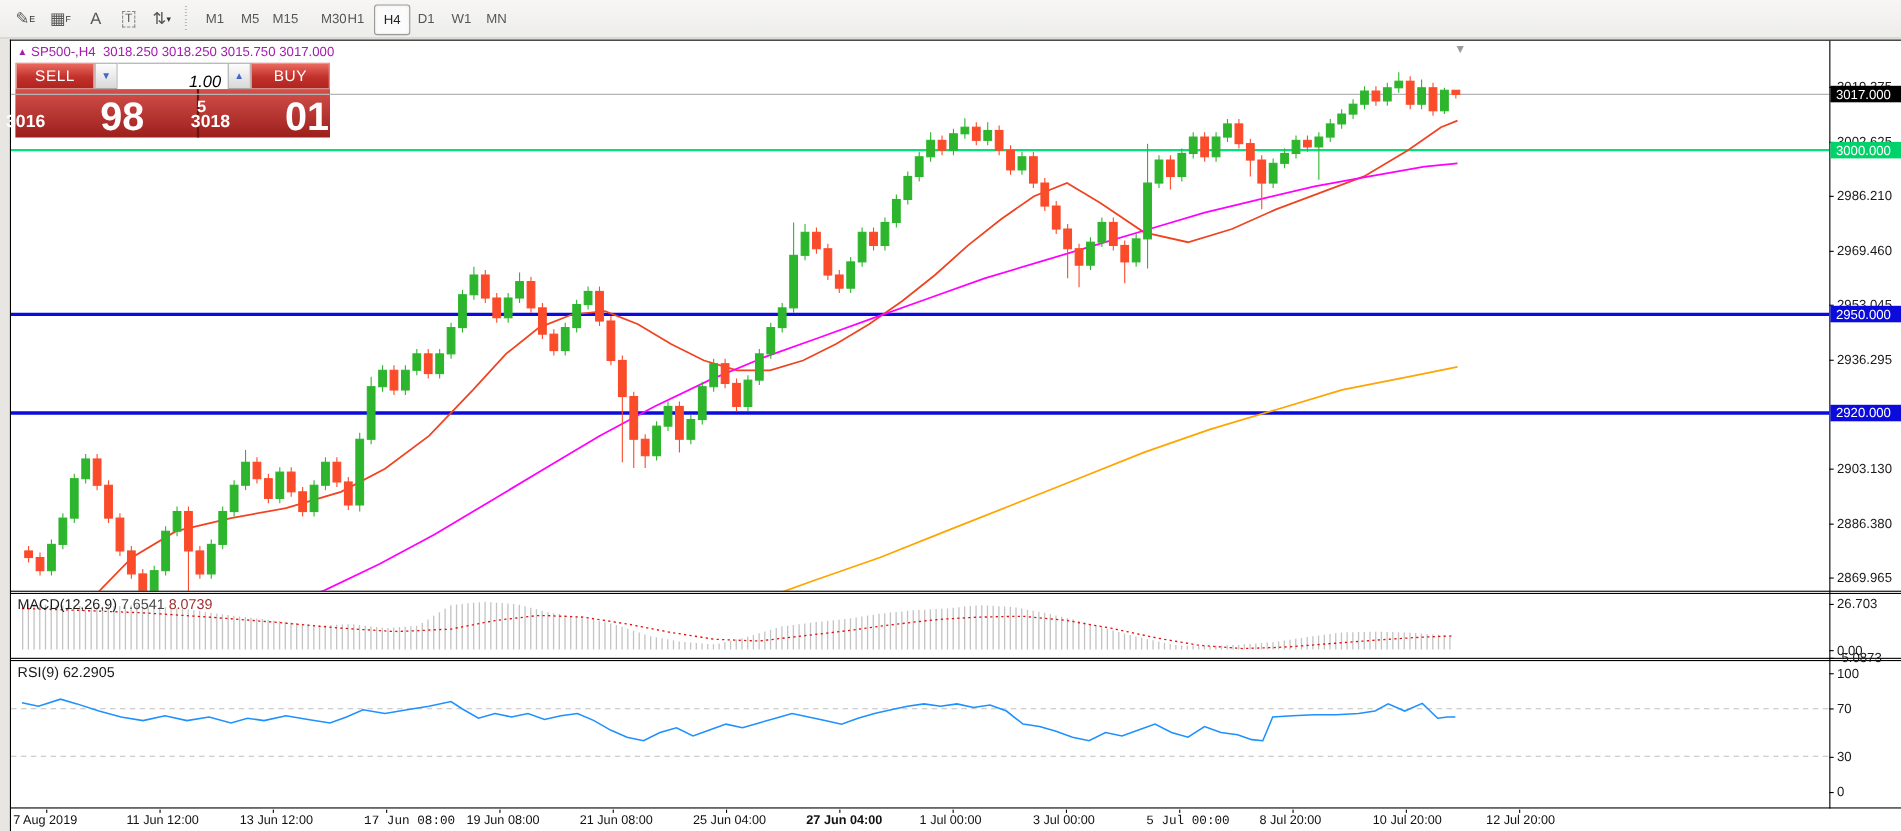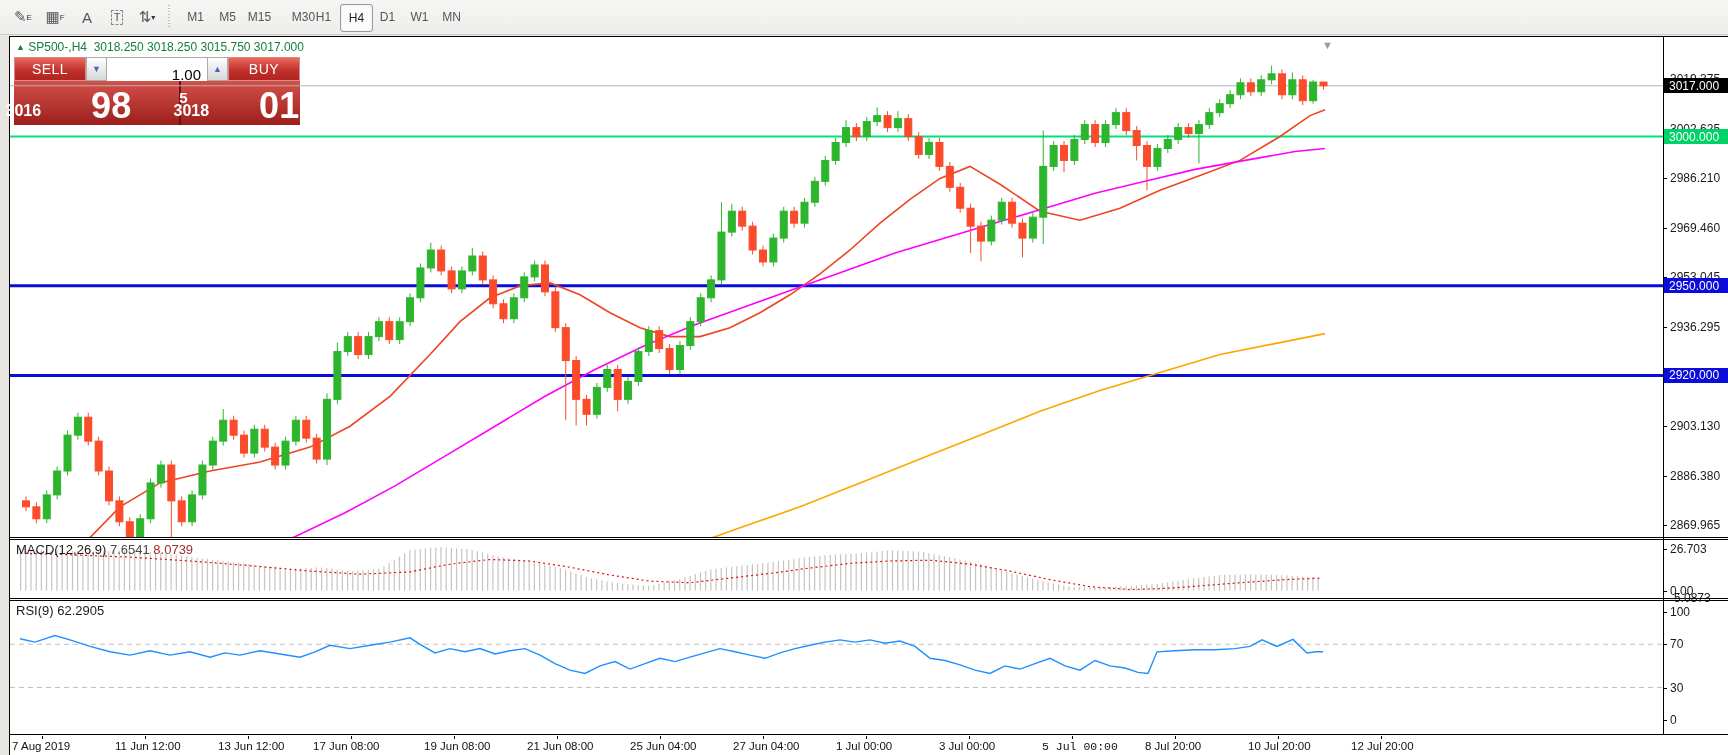--- a/index.html
+++ b/index.html
@@ -23,34 +23,34 @@
   #chart svg{position:absolute;left:0;}
   .sep{position:absolute;left:0;width:1719px;height:1px;background:#000;}
   #vaxis-line{position:absolute;left:1653px;top:0;width:1px;height:698px;background:#000;}
   .axlabel{position:absolute;left:1660px;width:64px;font-size:12px;color:#1a1a1a;white-space:nowrap;}
   .axtick{position:absolute;left:1653px;width:4px;height:1px;background:#000;}
   .badge{position:absolute;left:1654px;width:68px;height:15px;font-size:12px;color:#fff;
     display:flex;align-items:center;padding-left:5px;box-sizing:border-box;white-space:nowrap;}
   .tlabel{position:absolute;top:703px;font-size:11.5px;color:#111;white-space:nowrap;}
   .ttick{position:absolute;top:699px;width:1px;height:3px;background:#000;}
   .panelabel{position:absolute;left:6px;font-size:13px;color:#1a1a1a;white-space:nowrap;}
-  #ohlc-title{position:absolute;left:6px;top:3px;font-size:12px;color:#15803d;white-space:nowrap;}
+  #ohlc-title{position:absolute;left:6px;top:3px;font-size:12px;color:#a21caf;white-space:nowrap;}
   #ohlc-title .arr{font-size:9px;position:relative;top:-1px;}
   #shift-marker{position:absolute;left:1312px;top:2px;color:#9a9a9a;font-size:11px;}
   
   #ocp{position:absolute;left:4px;top:20px;width:286px;height:68px;}
   #ocp-top{position:absolute;left:0;top:0;width:286px;height:24px;display:flex;}
   .ocp-btn{width:72px;height:24px;color:#fff;font-size:14px;letter-spacing:.5px;
     background:linear-gradient(#ea6a5f,#c2312b 55%,#b02520);border:1px solid #d98c84;
     display:flex;align-items:center;justify-content:center;box-sizing:border-box;cursor:pointer;}
   .spin{width:21px;height:24px;background:linear-gradient(#fdfdfd,#d8d8d8);border:1px solid #aaa;
     box-sizing:border-box;display:flex;align-items:center;justify-content:center;
     color:#4466c8;font-size:9px;cursor:pointer;}
   #vol{width:100px;height:24px;border:1px solid #aaa;border-left:none;border-right:none;
-    text-align:right;font-size:15px;padding:16px 6px;box-sizing:border-box;font-family:"Liberation Sans",sans-serif;}
+    text-align:right;font-size:15px;padding:16px 6px;box-sizing:border-box;font-family:"Liberation Sans",sans-serif;font-style:italic;}
   #ocp-big{position:absolute;left:0;top:24px;width:286px;height:44px;display:flex;
     background:linear-gradient(#d4504a,#9c1f1c);}
   .bigbox{width:167px;display:flex;align-items:flex-end;justify-content:center;color:#fff;
     padding-bottom:3px;box-sizing:border-box;gap:48px;}
   .bigbox.sell{border-right:2px solid #6e1210;}
   .bb-small{font-size:16px;font-weight:bold;margin-right:2px;line-height:22px;}
   .bb-big{font-size:36px;font-weight:bold;line-height:33px;}
   .bb-sup{font-size:15px;font-weight:bold;position:relative;top:-16px;}
 </style>
 </head>
@@ -698,29 +698,29 @@
       <div class="axlabel" style="top: 675.943px;">0</div>
       <div class="axtick" style="top: 682.943px;"></div>
     </div>
   <div id="time-labels">
       <div class="tlabel" style="left: 2px;">7 Aug 2019</div>
       <div class="ttick" style="left: 32px;"></div>
       <div class="tlabel" style="left: 105px;">11 Jun 12:00</div>
       <div class="ttick" style="left: 135px;"></div>
       <div class="tlabel" style="left: 208px;">13 Jun 12:00</div>
       <div class="ttick" style="left: 238px;"></div>
-      <div class="tlabel" style="left: 303px;">17 Jun 08:00</div>
+      <div class="tlabel" style="left: 321px; font-family: Liberation Mono, monospace;">17 Jun 08:00</div>
       <div class="ttick" style="left: 341px;"></div>
       <div class="tlabel" style="left: 414px;">19 Jun 08:00</div>
       <div class="ttick" style="left: 444px;"></div>
       <div class="tlabel" style="left: 517px;">21 Jun 08:00</div>
       <div class="ttick" style="left: 547px;"></div>
       <div class="tlabel" style="left: 620px;">25 Jun 04:00</div>
       <div class="ttick" style="left: 650px;"></div>
-      <div class="tlabel" style="left: 723px;">27 Jun 04:00</div>
+      <div class="tlabel" style="left: 723px; font-weight: bold;">27 Jun 04:00</div>
       <div class="ttick" style="left: 753px;"></div>
       <div class="tlabel" style="left: 826px;">1 Jul 00:00</div>
       <div class="ttick" style="left: 856px;"></div>
       <div class="tlabel" style="left: 929px;">3 Jul 00:00</div>
       <div class="ttick" style="left: 959px;"></div>
       <div class="tlabel" style="left: 1032px; font-family: Liberation Mono, monospace;">5 Jul 00:00</div>
       <div class="ttick" style="left: 1062px;"></div>
       <div class="tlabel" style="left: 1135px;">8 Jul 20:00</div>
       <div class="ttick" style="left: 1165px;"></div>
       <div class="tlabel" style="left: 1238px;">10 Jul 20:00</div>

